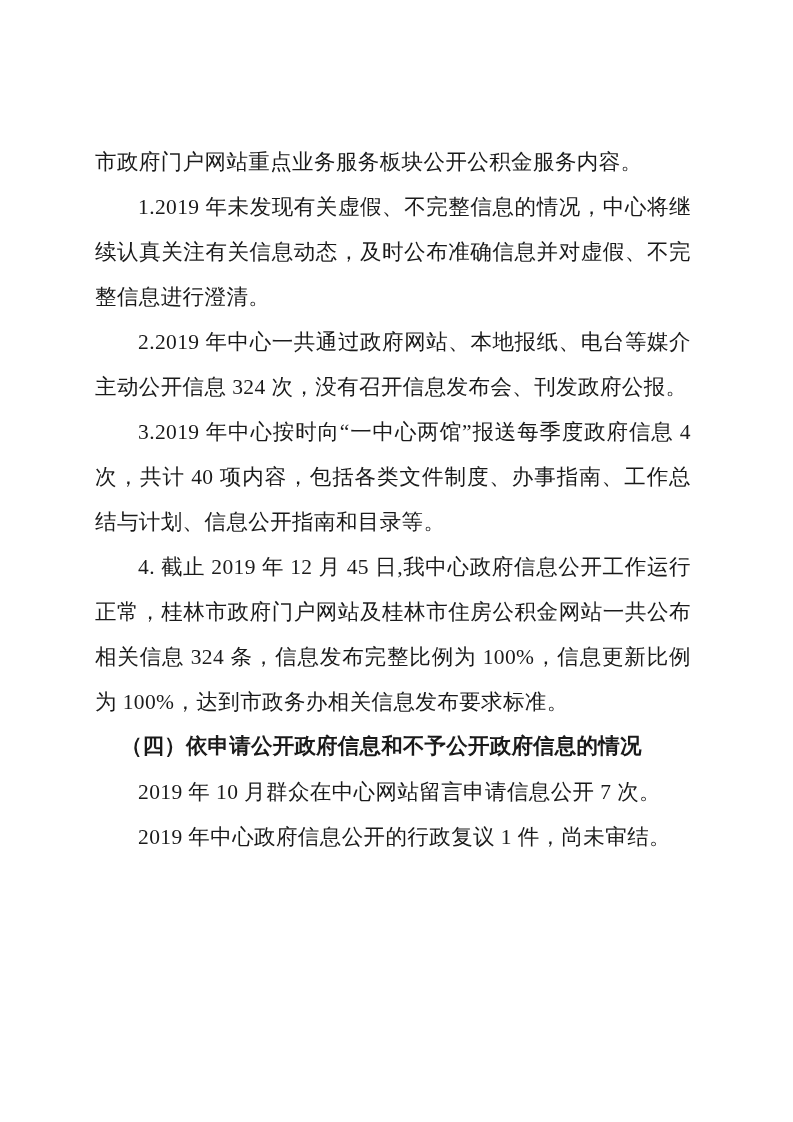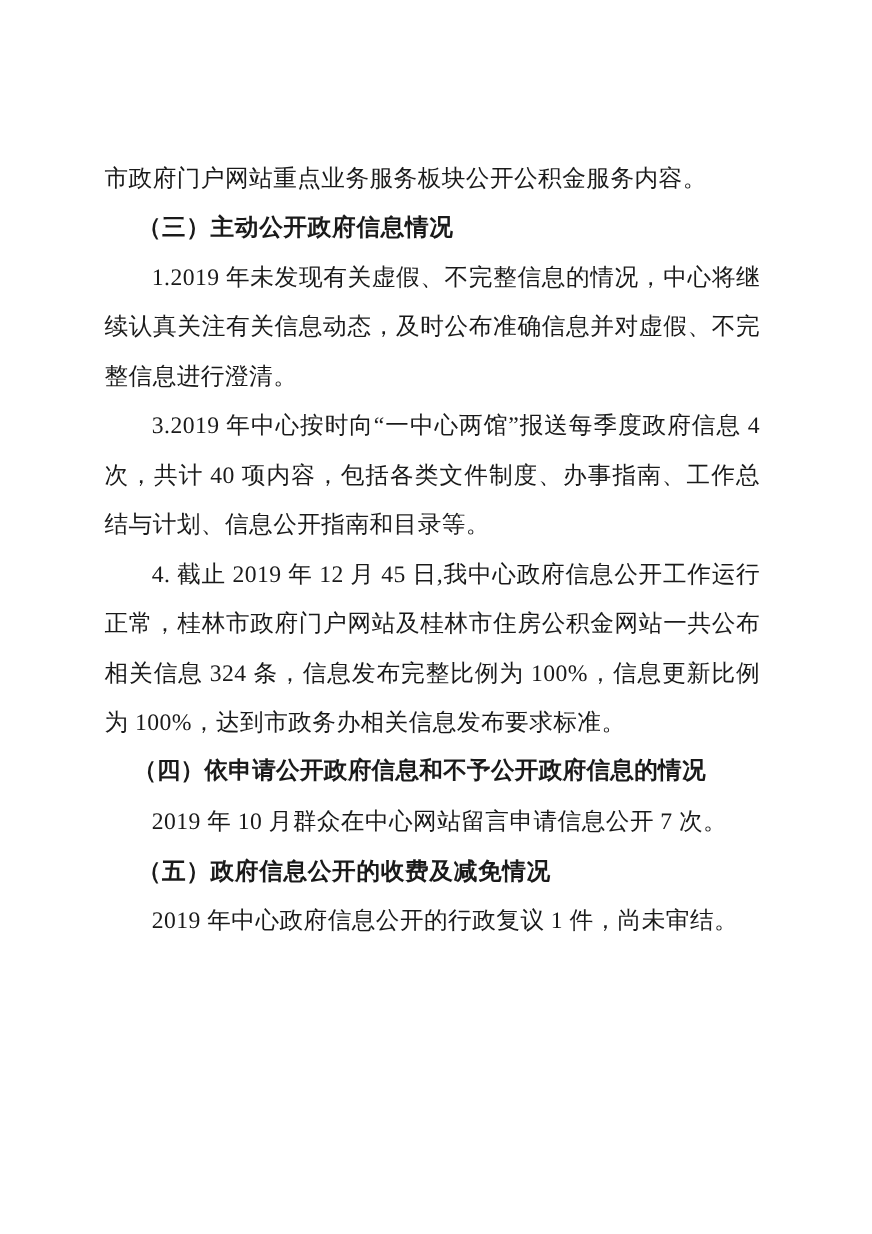--- a/index.html
+++ b/index.html
@@ -50,33 +50,32 @@
   }
 </style>
 </head>
 <body>
 
 <div class="page">
   <div class="doc-body">
 
     <p class="noindent">市政府门户网站重点业务服务板块公开公积金服务内容。</p>
 
-    <p class="heading">（三）主动公开政府信息情况</p>
 
     <p class="para">1.2019 年未发现有关虚假、不完整信息的情况，中心将继续认真关注有关信息动态，及时公布准确信息并对虚假、不完整信息进行澄清。</p>
 
+    <p class="para">2.2019 年中心一共通过政府网站、本地报纸、电台等媒介主动公开信息 324 次，没有召开信息发布会、刊发政府公报。</p>
 
     <p class="para">3.2019 年中心按时向“一中心两馆”报送每季度政府信息 4 次，共计 40 项内容，包括各类文件制度、办事指南、工作总结与计划、信息公开指南和目录等。</p>
 
     <p class="para">4. 截止 2019 年 12 月 45 日,我中心政府信息公开工作运行正常，桂林市政府门户网站及桂林市住房公积金网站一共公布相关信息 324 条，信息发布完整比例为 100%，信息更新比例为 100%，达到市政务办相关信息发布要求标准。</p>
 
     <p class="heading-sub">（四）依申请公开政府信息和不予公开政府信息的情况</p>
 
     <p class="para">2019 年 10 月群众在中心网站留言申请信息公开 7 次。</p>
 
-    <p class="heading">（五）政府信息公开的收费及减免情况</p>
 
 
 
     <p class="para">2019 年中心政府信息公开的行政复议 1 件，尚未审结。</p>
 
   </div>
 </div>
 
 </body></html>

